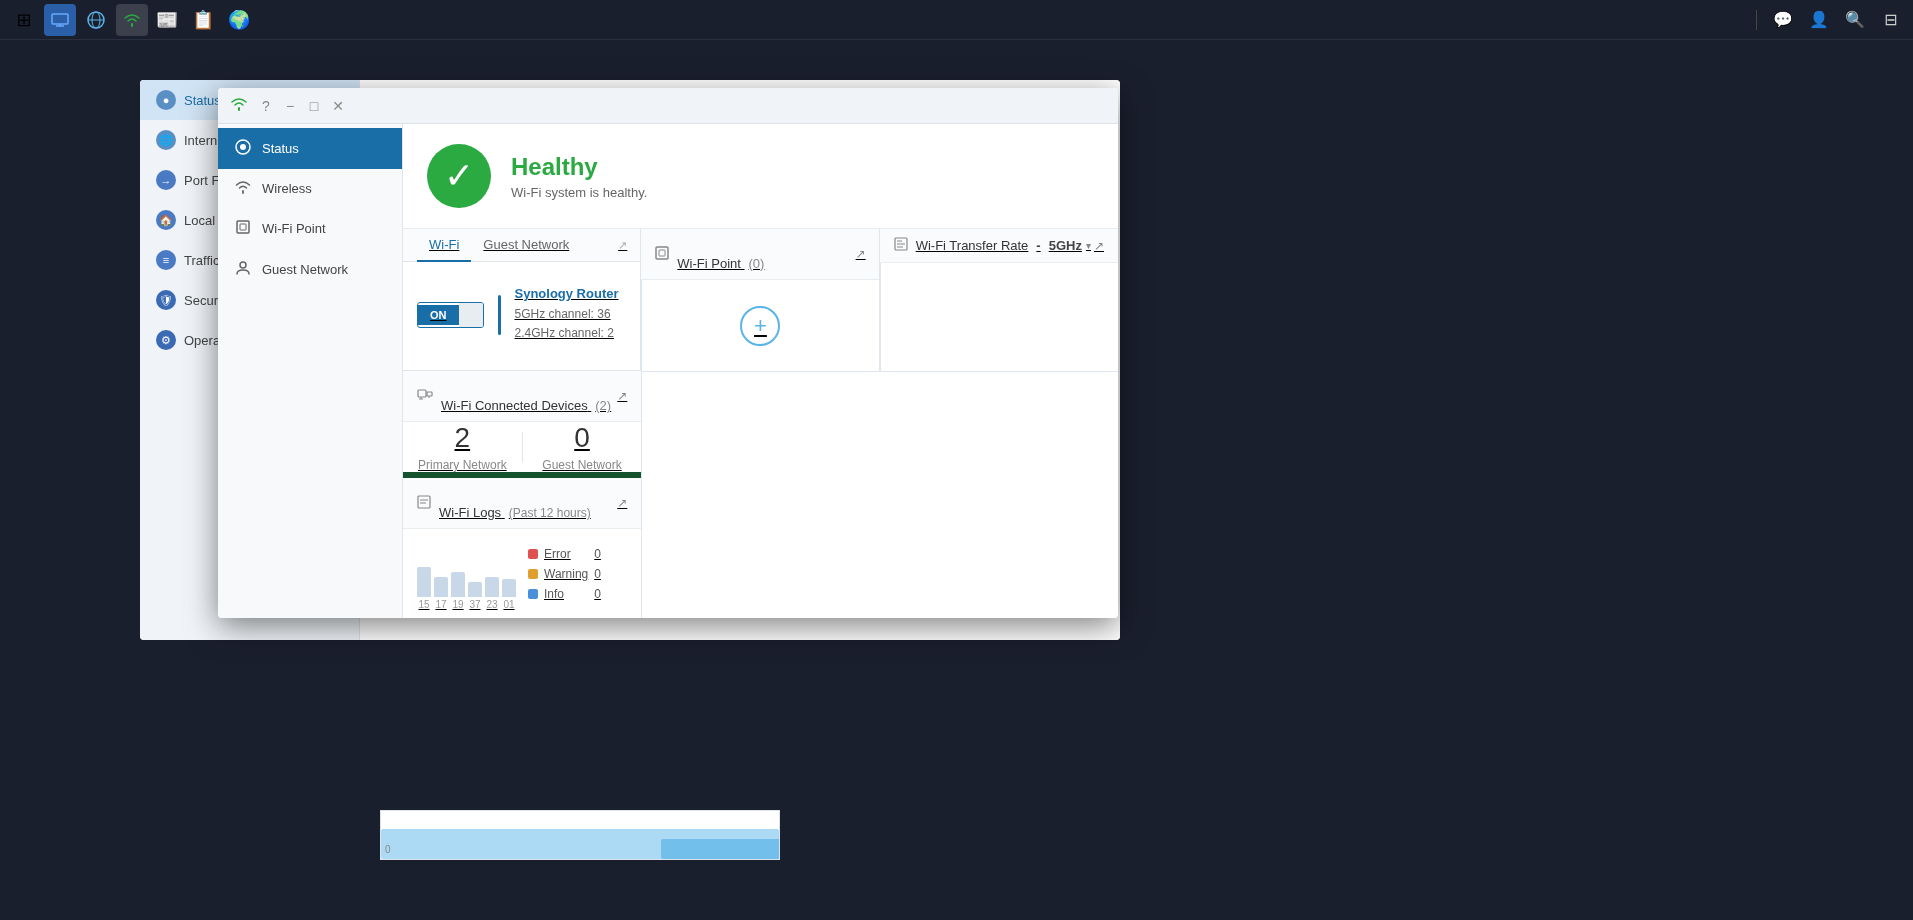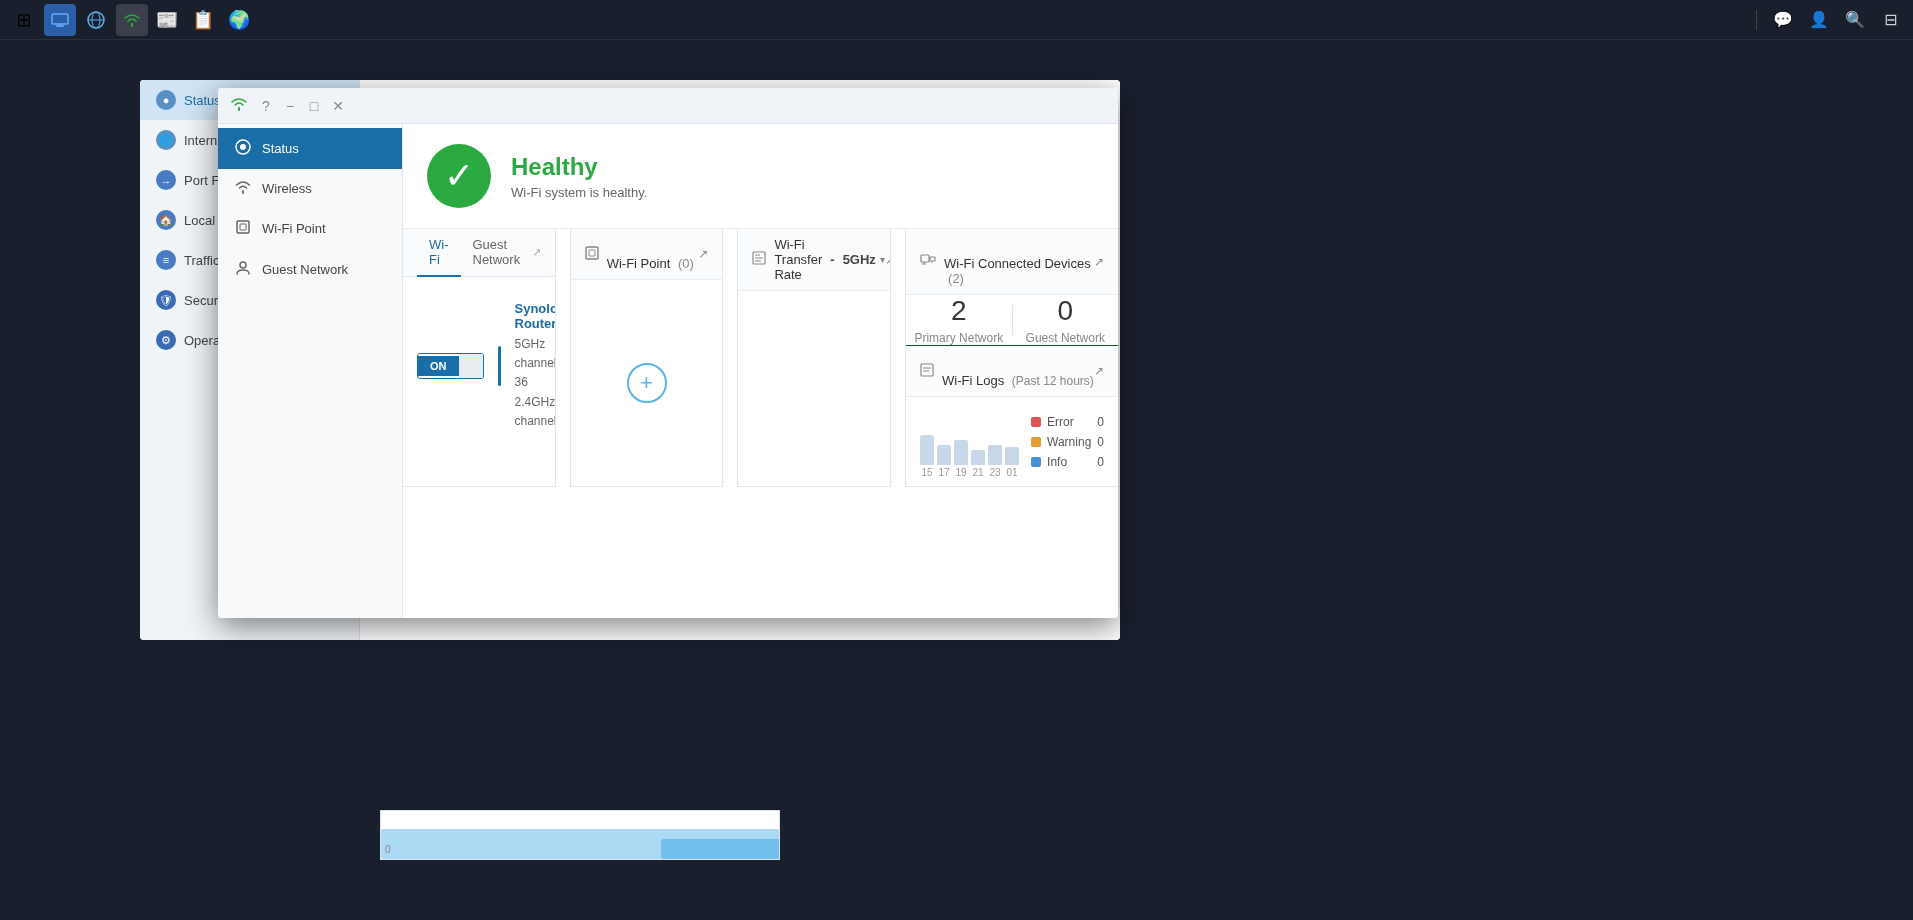--- a/index.html
+++ b/index.html
@@ -244,24 +244,25 @@
     }
     .status-subtitle {
       font-size: 13px;
       color: #666;
     }
 
     
     .panels-grid {
       flex: 1;
       display: grid;
-      grid-template-columns: 1fr 1fr 1fr 1fr;
+      grid-template-columns: 1fr 1fr 1fr;
       grid-template-rows: 1fr 1fr;
-      gap: 16px;
-      overflow: hidden;
+      gap: 0;
+      overflow: hidden;
+      text-decoration: underline;
     }
     .panel {
       border: 1px solid #e0e6ed;
       margin: -1px;
       padding: 0;
       display: flex;
       flex-direction: column;
       overflow: hidden;
     }
     .panel-header {
@@ -742,21 +743,21 @@
                 <span style="color:#444;margin-left:4px;font-weight:600;">5GHz</span>
                 <span class="dropdown-arrow">▾</span>
               </span>
             </div>
             <div class="panel-expand-btn">↗</div>
           </div>
         </div>
 
         <div style="display:flex;flex-direction:column;border:1px solid #e0e6ed;margin:-1px;">
 
-          <div style="flex:1;border-bottom:1px solid #14532d;display:flex;flex-direction:column;">
+          <div style="flex:1;border-bottom:6px solid #14532d;display:flex;flex-direction:column;">
             <div class="panel-header">
               <div class="panel-header-left">
                 <span class="panel-header-icon">
                   <svg width="16" height="12" viewBox="0 0 16 12">
                       <rect x="1" y="1" width="8" height="7" rx="1" fill="none" stroke="#888" stroke-width="1.2"></rect>
                       <line x1="4" y1="8" x2="4" y2="10" stroke="#888" stroke-width="1"></line>
                       <line x1="2" y1="10" x2="6" y2="10" stroke="#888" stroke-width="1"></line>
                       <rect x="10" y="3" width="5" height="4" rx="0.5" fill="none" stroke="#888" stroke-width="1.2"></rect>
                       <line x1="12" y1="7" x2="12" y2="9" stroke="#888" stroke-width="1"></line>
                     </svg>
@@ -808,21 +809,21 @@
                     <div class="log-bar" style="height:20px;"></div>
                     <div class="log-bar" style="height:25px;"></div>
                     <div class="log-bar" style="height:15px;"></div>
                     <div class="log-bar" style="height:20px;"></div>
                     <div class="log-bar" style="height:18px;"></div>
                   </div>
                   <div class="logs-x-labels">
                     <span class="logs-x-label">15</span>
                     <span class="logs-x-label">17</span>
                     <span class="logs-x-label">19</span>
-                    <span class="logs-x-label">21</span>
+                    <span class="logs-x-label">37</span>
                     <span class="logs-x-label">23</span>
                     <span class="logs-x-label">01</span>
                   </div>
                 </div>
                 <div class="logs-legend">
                   <div class="legend-row">
                     <div class="legend-dot" style="background:#e05252;"></div>
                     <span class="legend-label">Error</span>
                     <span class="legend-count">0</span>
                   </div>

